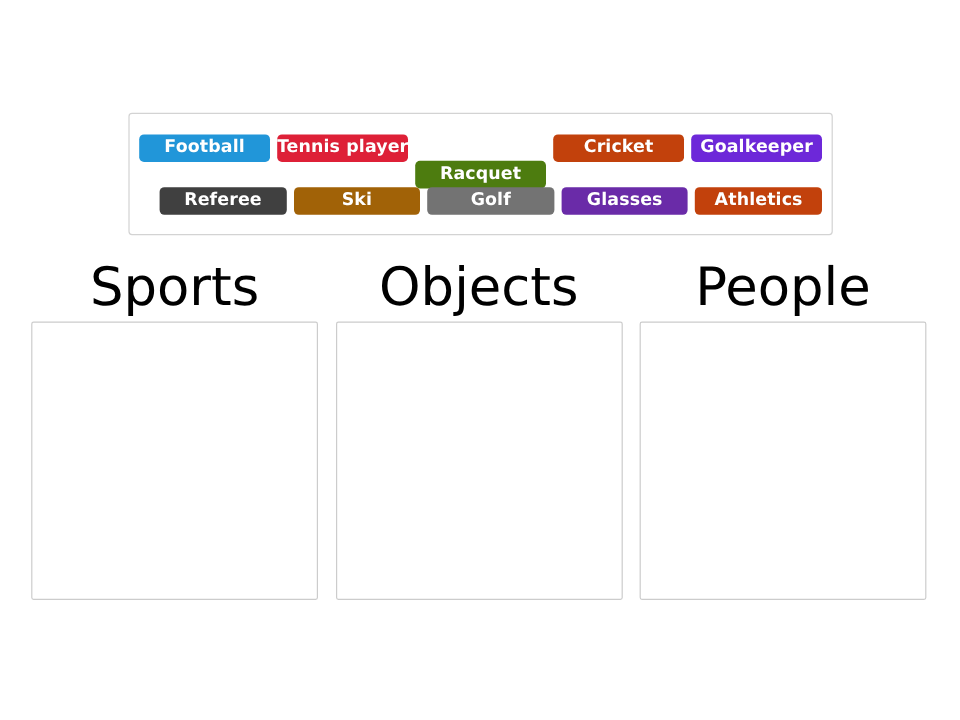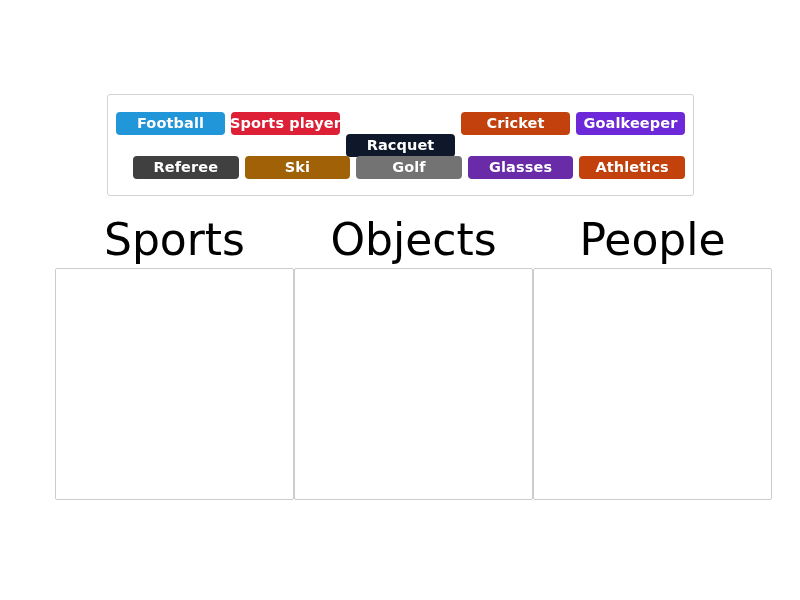--- a/index.html
+++ b/index.html
@@ -57,21 +57,21 @@
   }
 
   
   #categories {
     position: absolute;
     left: 26px;
     top: 214px;
     width: 746px;
     display: flex;
     flex-direction: row;
-    justify-content: flex-end;
+    justify-content: space-between;
   }
   .category {
     width: 239px;
     display: flex;
     flex-direction: column;
     align-items: stretch;
   }
   .category-title {
     text-align: center;
     font-size: 44px;
@@ -92,23 +92,23 @@
 </style>
 </head>
 <body>
 
 <div id="tile-tray">
   <div class="tile-row">
     <div class="tile" style="background-color: rgb(33, 150, 217);">
         <span>Football</span>
       </div>
     <div class="tile" style="background-color: rgb(222, 32, 55);">
-        <span>Sports player</span>
+        <span>Tennis player</span>
       </div>
-    <div class="tile" style="background-color: #0f172a; margin-top: 44px;">
+    <div class="tile" style="background-color: #4d7c0f; margin-top: 44px;">
         <span>Racquet</span>
       </div>
     <div class="tile" style="background-color: #c2410c;">
         <span>Cricket</span>
       </div>
     <div class="tile" style="background-color: #6d28d9;">
         <span>Goalkeeper</span>
       </div>
   </div>
   <div class="tile-row">

